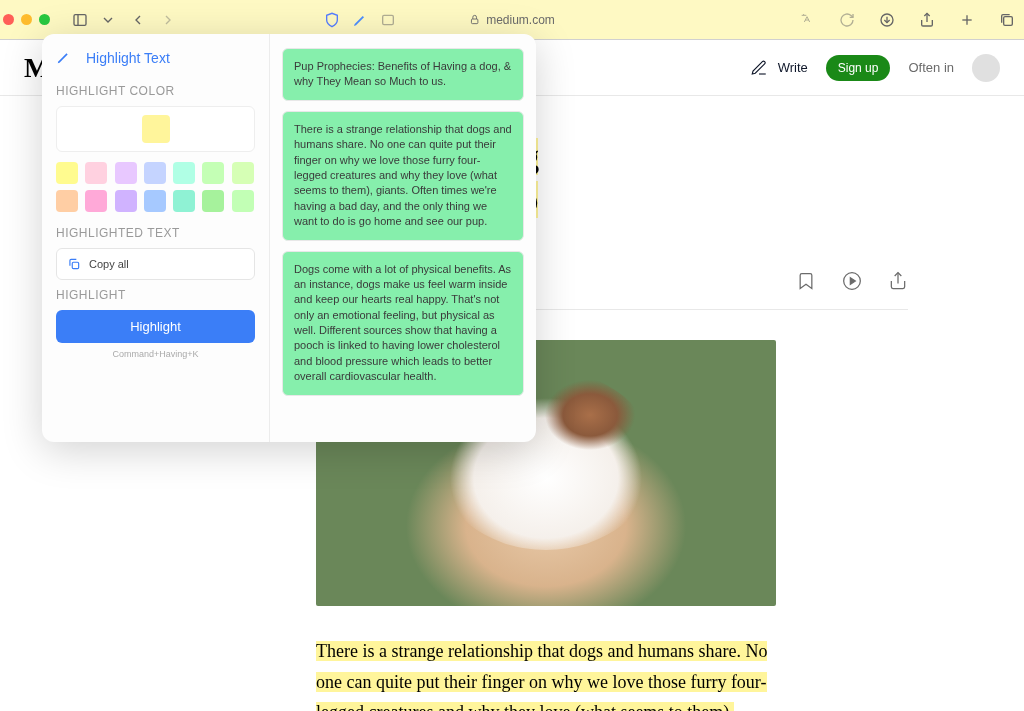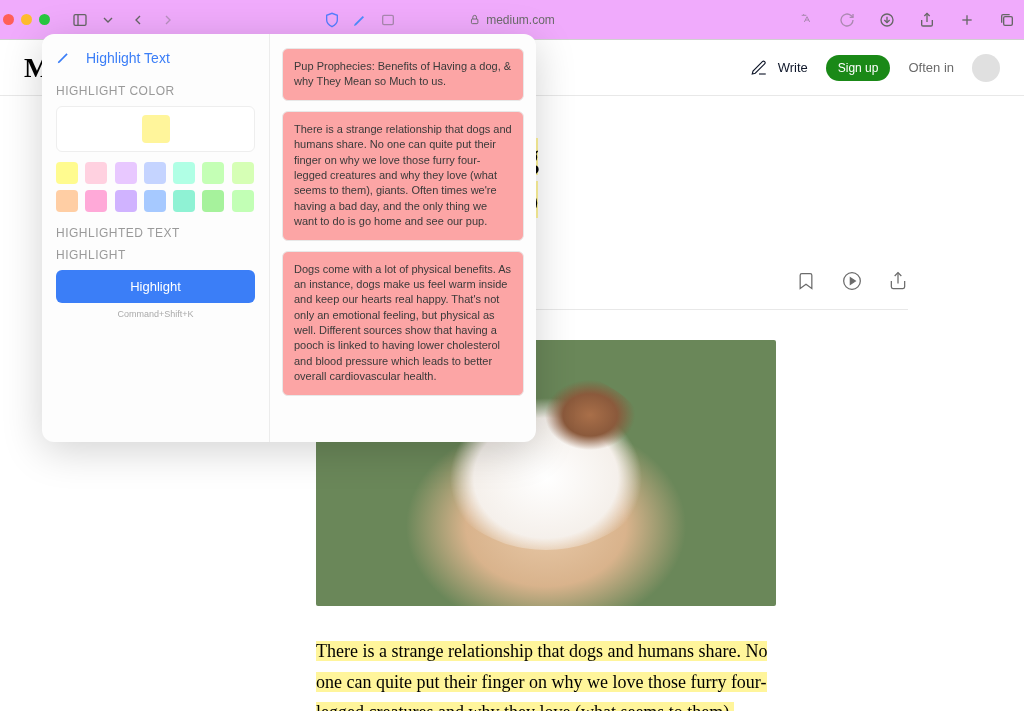--- a/index.html
+++ b/index.html
@@ -8,21 +8,21 @@
   background: #f5f5f5;
   width: 1024px;
   height: 711px;
   overflow: hidden;
   position: relative;
 }
 
 
 .browser-top {
   height: 40px;
-  background: #f0abfc;
+  background: #fef9c3;
   display: flex;
   align-items: center;
   padding: 0 3px;
   border-bottom: 1px solid #d0d0d0;
   position: relative;
   z-index: 5;
 }
 .traffic { display: flex; gap: 7px; margin-right: 16px; }
 .tl { width: 11px; height: 11px; border-radius: 50%; }
 .tl.r { background: #ff5f57; }
@@ -224,21 +224,21 @@
   cursor: pointer;
 }
 .shortcut { text-align: center; font-size: 9px; color: #aaa; margin-top: 6px; }
 
 .pop-right {
   flex: 1;
   padding: 14px 12px;
   overflow-y: auto;
 }
 .card {
-  background: #fca5a5;
+  background: #86efac;
   border: 1px solid #e8e8e8;
   border-radius: 6px;
   padding: 10px 11px;
   font-size: 11px;
   line-height: 1.4;
   color: #3a3a3a;
   margin-bottom: 10px;
 }
 </style>
 </head>
@@ -411,24 +411,31 @@
         <div class="sw" style="background: rgb(255, 206, 164);"></div>
         <div class="sw" style="background: rgb(255, 169, 216);"></div>
         <div class="sw" style="background: rgb(208, 179, 255);"></div>
         <div class="sw" style="background: rgb(166, 201, 255);"></div>
         <div class="sw" style="background: rgb(143, 242, 212);"></div>
         <div class="sw" style="background: rgb(166, 242, 156);"></div>
         <div class="sw" style="background: rgb(194, 255, 181);"></div>
       </div>
 
     <div class="section-label">HIGHLIGHTED TEXT</div>
+    <div class="action-btn">
+      <svg viewBox="0 0 24 24" fill="none" stroke="currentColor" stroke-width="2">
+          <rect x="9" y="9" width="11" height="11" rx="2"></rect>
+          <path d="M5 15V6a2 2 0 0 1 2-2h9"></path>
+        </svg>
+      <span>Copy all</span>
+    </div>
 
     <div class="section-label">HIGHLIGHT</div>
     <div class="hl-btn">Highlight</div>
-    <div class="shortcut">Command+Shift+K</div>
+    <div class="shortcut">Command+Having+K</div>
   </div>
 
   <div class="pop-right" id="cards">
       <div class="card">Pup Prophecies: Benefits of Having a dog, &amp; why They Mean so Much to us.</div>
       <div class="card">There is a strange relationship that dogs and humans share. No one can quite put their finger on why we love those furry four-legged creatures and why they love (what seems to them), giants. Often times we're having a bad day, and the only thing we want to do is go home and see our pup.</div>
       <div class="card">Dogs come with a lot of physical benefits. As an instance, dogs make us feel warm inside and keep our hearts real happy. That's not only an emotional feeling, but physical as well. Different sources show that having a pooch is linked to having lower cholesterol and blood pressure which leads to better overall cardiovascular health.</div>
     </div>
 </div>
 
 </body></html>

